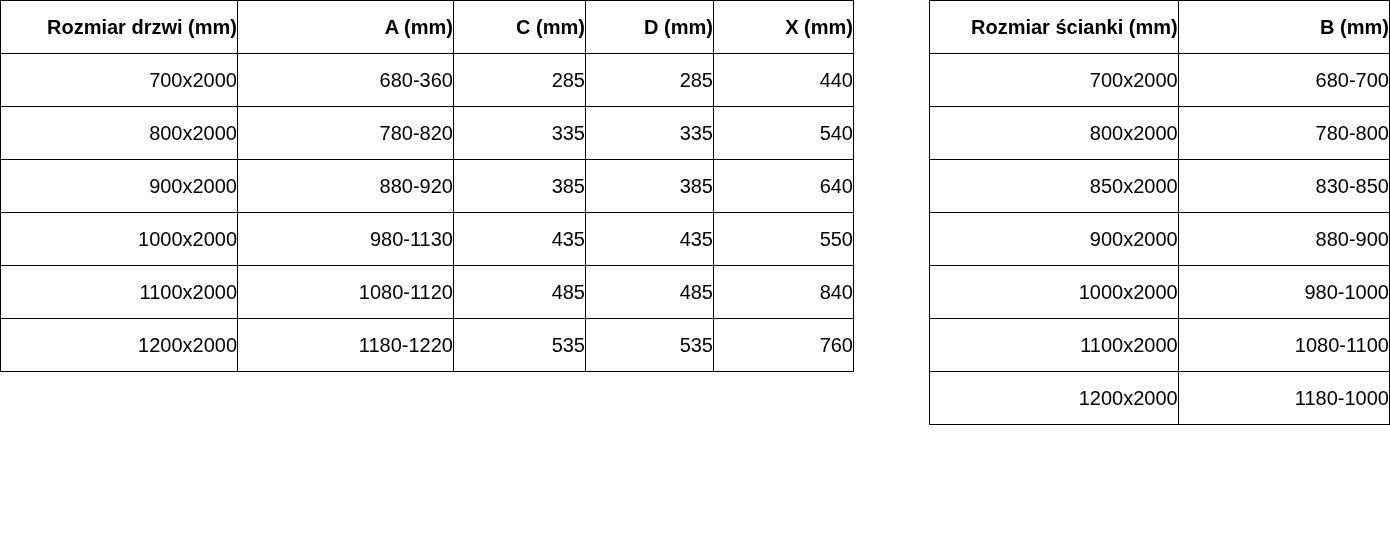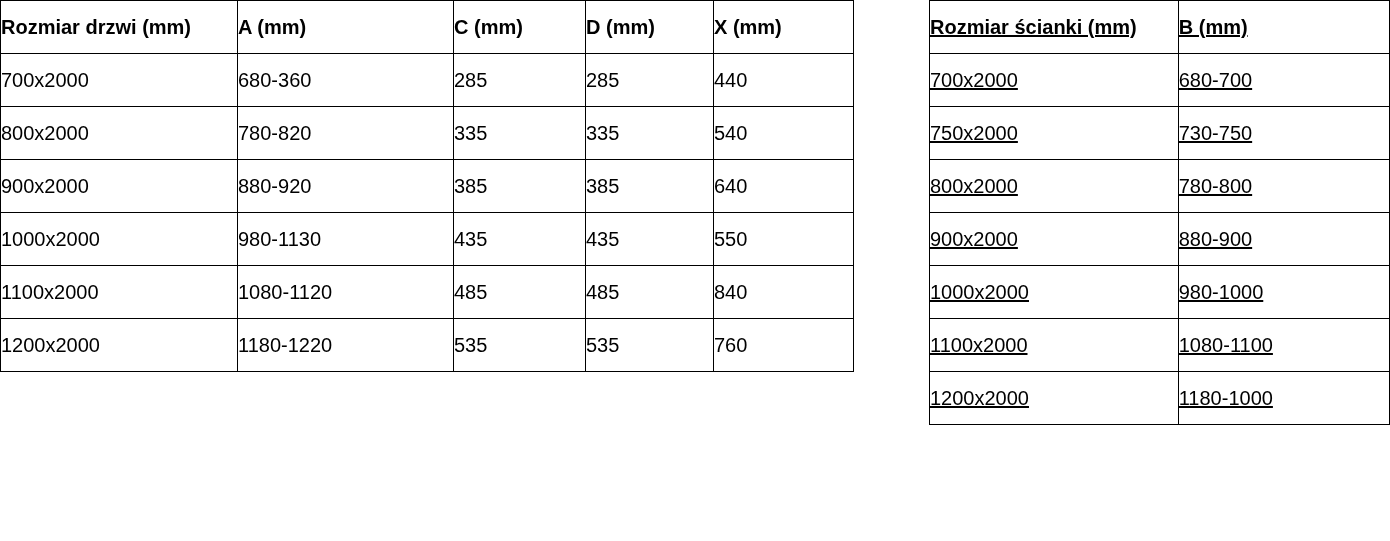--- a/index.html
+++ b/index.html
@@ -20,21 +20,21 @@
     width: 1390px;
     height: 541px;
   }
   table.spec {
     border-collapse: collapse;
     table-layout: fixed;
     position: absolute;
   }
   table.spec td, table.spec th {
     border: 1px solid #000000;
-    text-align: left;
+    text-align: right;
     vertical-align: middle;
     font-size: 20px;
     font-weight: normal;
     padding: 0;
     height: 53px;
     box-sizing: border-box;
     white-space: nowrap;
     margin-top: 33px;
   }
   table.spec th {
@@ -49,21 +49,20 @@
   #doors-table .col-size   { width: 237px; }
   #doors-table .col-a      { width: 216px; }
   #doors-table .col-c      { width: 132px; }
   #doors-table .col-d      { width: 128px; }
   #doors-table .col-x      { width: 140px; }
 
   
   #wall-table {
     left: 929px;
     top: 0px;
-    text-decoration: underline;
   }
   #wall-table .col-wsize { width: 249px; }
   #wall-table .col-b     { width: 212px; }
 </style>
 </head>
 <body>
 
 <div class="page">
 
   <table class="spec" id="doors-table">
@@ -139,26 +138,26 @@
         <th>Rozmiar ścianki (mm)</th>
         <th>B (mm)</th>
       </tr>
     </thead>
     <tbody>
       <tr>
         <td>700x2000</td>
         <td>680-700</td>
       </tr>
       <tr>
-        <td>750x2000</td>
-        <td>730-750</td>
+        <td>800x2000</td>
+        <td>780-800</td>
       </tr>
       <tr>
-        <td>800x2000</td>
-        <td>780-800</td>
+        <td>850x2000</td>
+        <td>830-850</td>
       </tr>
       <tr>
         <td>900x2000</td>
         <td>880-900</td>
       </tr>
       <tr>
         <td>1000x2000</td>
         <td>980-1000</td>
       </tr>
       <tr>

